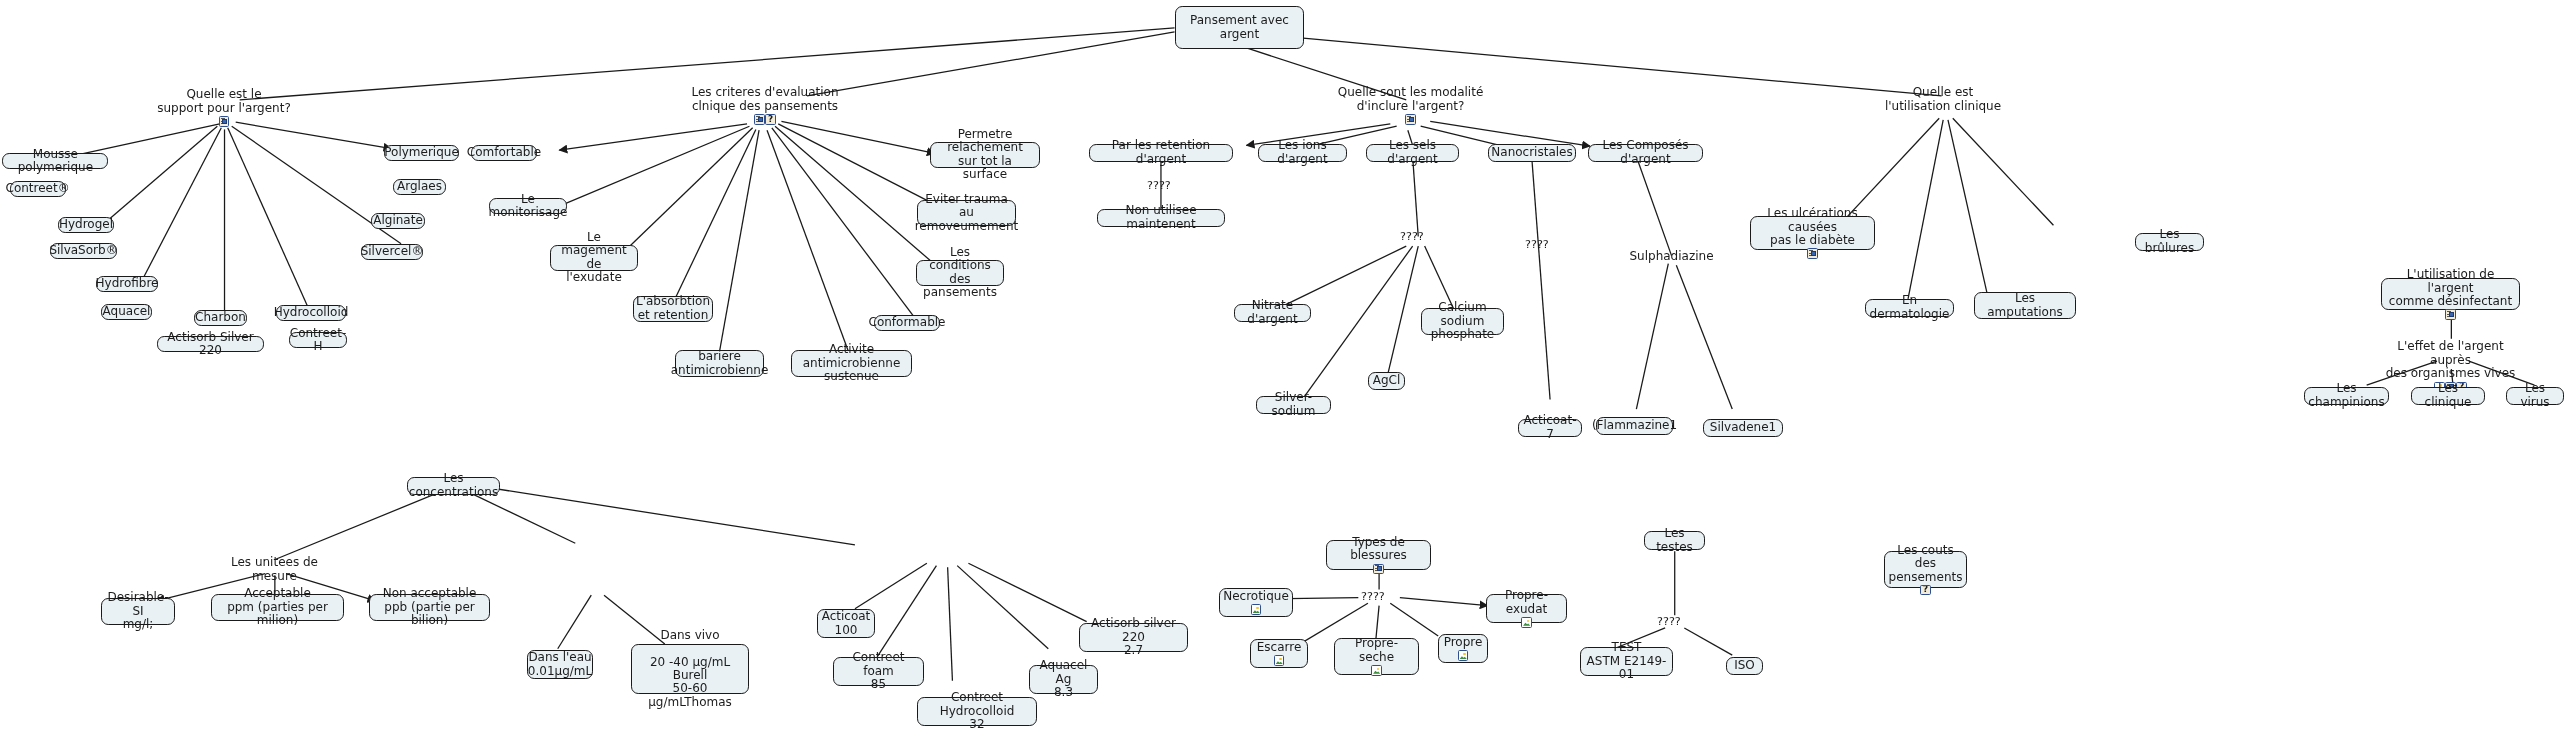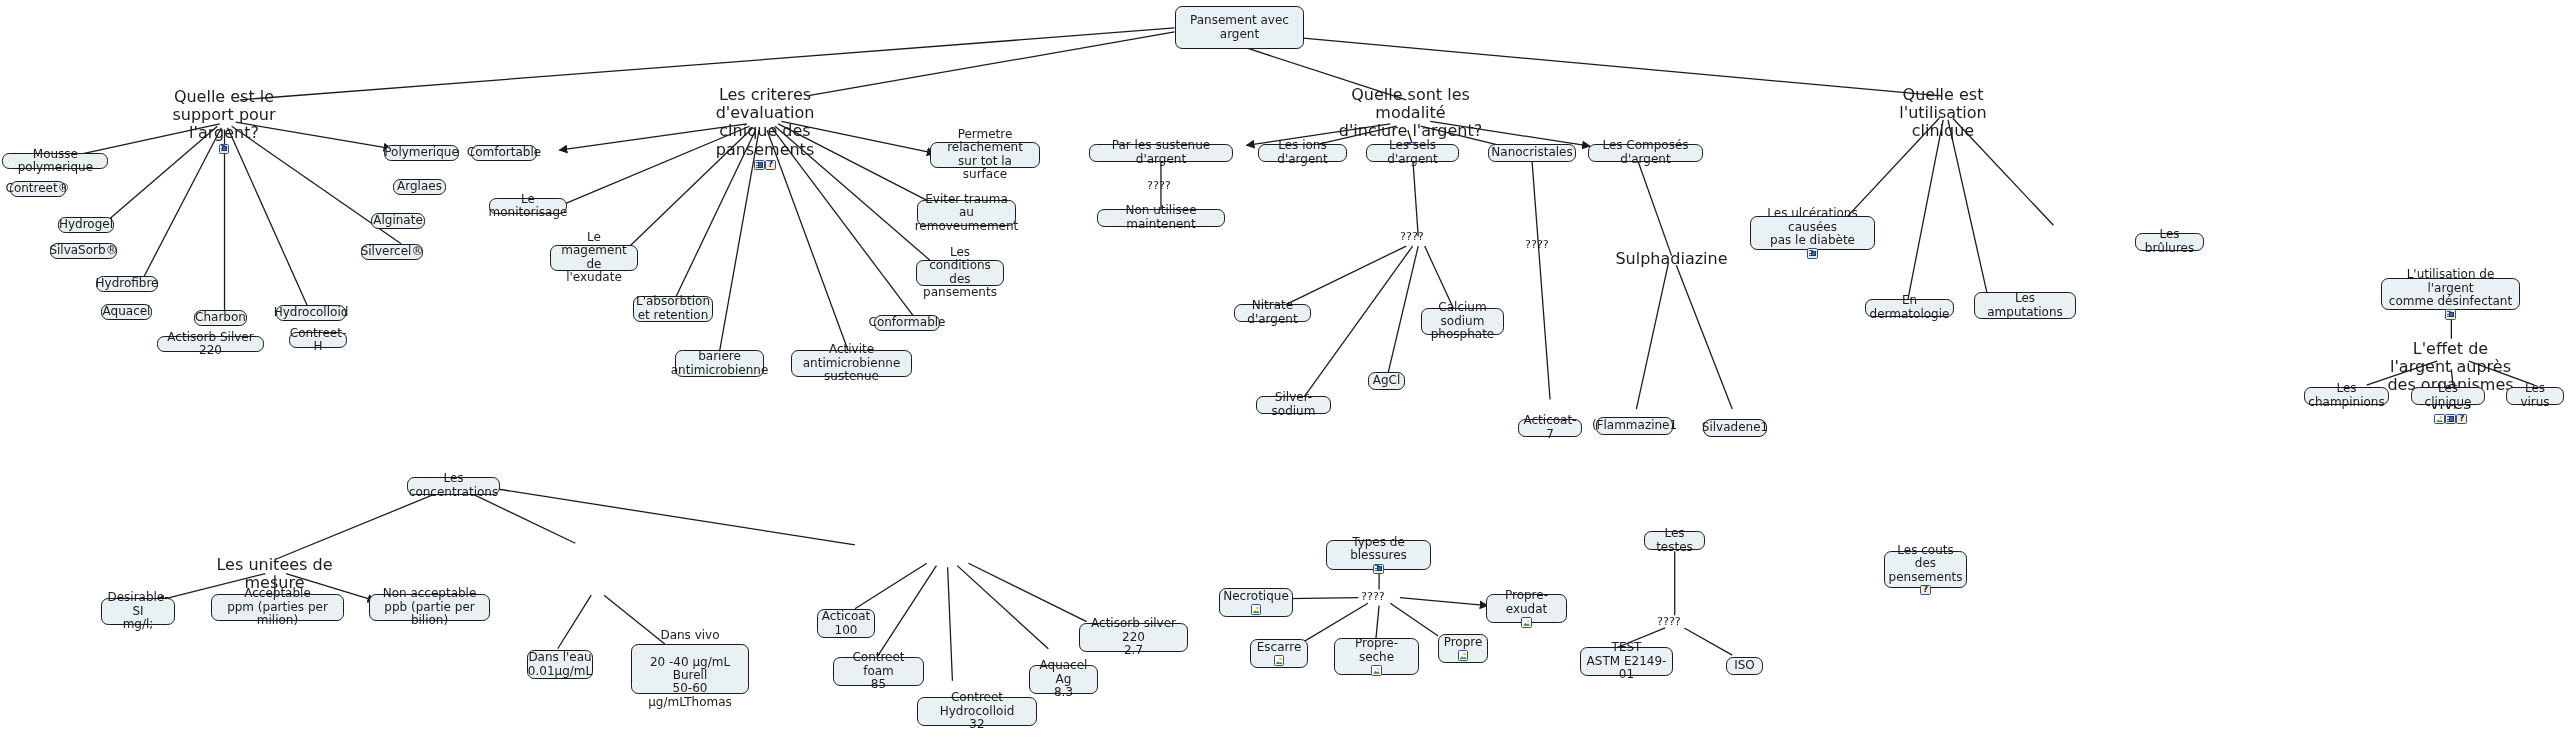--- a/index.html
+++ b/index.html
@@ -25,21 +25,21 @@
     justify-content:center;
     padding:2.4px 5.6px;
     white-space:pre-line;
     box-shadow:0 0 0 0 rgba(0,0,0,0);
   }
   
   .bare{
     position:absolute;
     box-sizing:border-box;
     color:#1c1c1c;
-    font-size:16px;
+    font-size:12px;
     line-height:1.14;
     text-align:center;
     display:flex;
     flex-direction:column;
     align-items:center;
     justify-content:flex-start;
     white-space:pre-line;
     background:transparent;
     border:none;
   }
@@ -294,21 +294,21 @@
 
   <div class="bare" style="left:1336px;top:86px;width:149px;height:42px;">
     <span class="label">Quelle sont les modalité
 d'inclure l'argent?</span>
     <span class="badges">
       <span class="badge doc"></span>
     </span>
   </div>
 
   <div class="node" style="left:1089px;top:144px;width:144px;height:17.6px;">
-    <span class="label">Par les sustenue d'argent</span>
+    <span class="label">Par les retention d'argent</span>
   </div>
   <div class="linklabel" style="left:1147px;top:179px;">????</div>
   <div class="node" style="left:1097px;top:209px;width:128px;height:17.6px;">
     <span class="label">Non utilisee maintenent</span>
   </div>
 
   <div class="node" style="left:1258px;top:144px;width:89px;height:17.6px;">
     <span class="label">Les ions d'argent</span>
   </div>
   <div class="node" style="left:1366px;top:144px;width:93px;height:17.6px;">
@@ -321,41 +321,41 @@
   </div>
   <div class="linklabel" style="left:1525px;top:238px;">????</div>
 
   <div class="node" style="left:1588px;top:144px;width:115px;height:17.6px;">
     <span class="label">Les Composés d'argent</span>
   </div>
 
   <div class="node" style="left:1234px;top:304px;width:77px;height:17.6px;">
     <span class="label">Nitrate d'argent</span>
   </div>
-  <div class="node" style="left:1256px;top:396px;width:75px;height:17.6px;border-radius:7px;">
+  <div class="node" style="left:1256px;top:396px;width:75px;height:17.6px;">
     <span class="label">Silver-sodium</span>
   </div>
   <div class="node" style="left:1368px;top:372px;width:37px;height:17.6px;">
     <span class="label">AgCl</span>
   </div>
   <div class="node" style="left:1421px;top:308px;width:83px;height:27px;">
     <span class="label">Calcium sodium
 phosphate</span>
   </div>
   <div class="node" style="left:1518px;top:419px;width:64px;height:17.6px;">
     <span class="label">Acticoat-7</span>
   </div>
 
   <div class="bare" style="left:1611px;top:250px;width:121px;height:17.6px;">
     <span class="label">Sulphadiazine</span>
   </div>
   <div class="node" style="left:1596px;top:417px;width:77px;height:17.6px;">
     <span class="label">(Flammazine1</span>
   </div>
-  <div class="node" style="left:1703px;top:419px;width:64px;height:17.6px;border-radius:8px;">
+  <div class="node" style="left:1703px;top:419px;width:80px;height:17.6px;">
     <span class="label">Silvadene1</span>
   </div>
 
   <div class="bare" style="left:1879px;top:86px;width:128px;height:35px;">
     <span class="label">Quelle est
 l'utilisation clinique</span>
   </div>
 
   <div class="node" style="left:1750px;top:216px;width:125px;height:34px;">
     <span class="label">Les ulcérations causées

